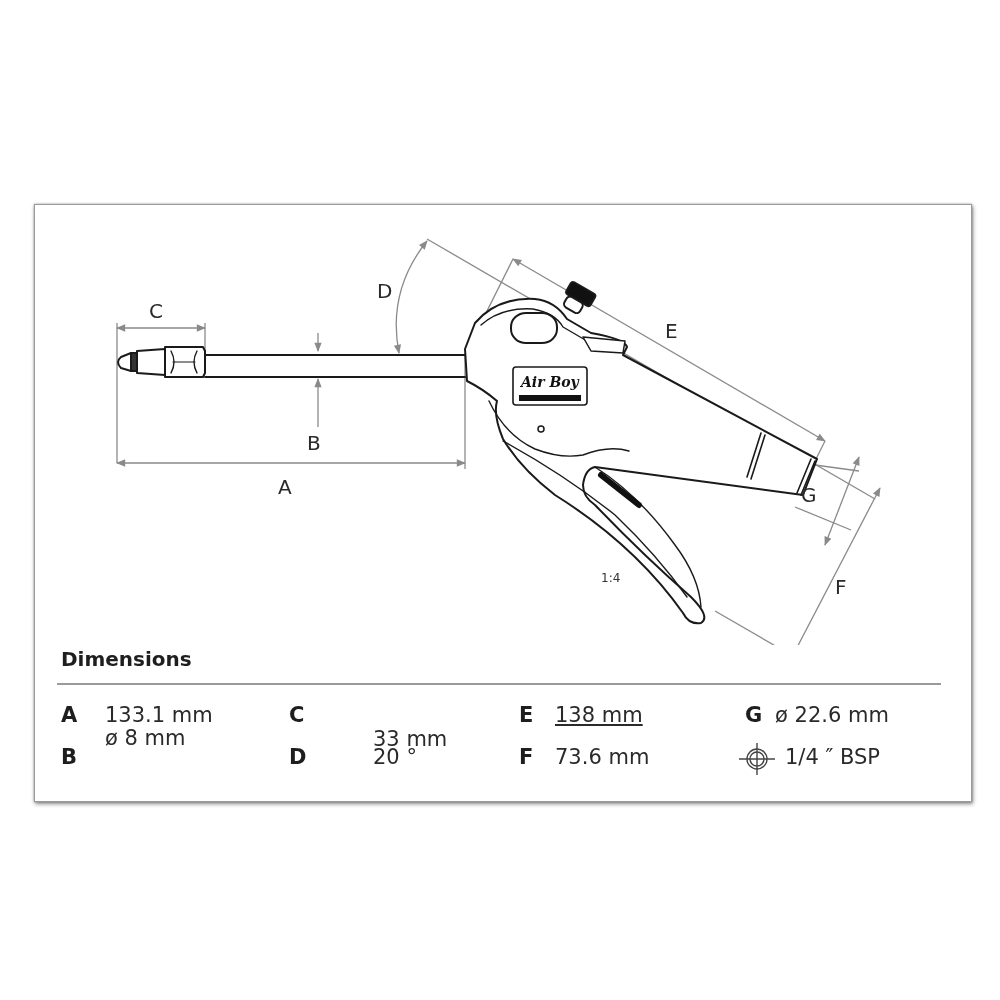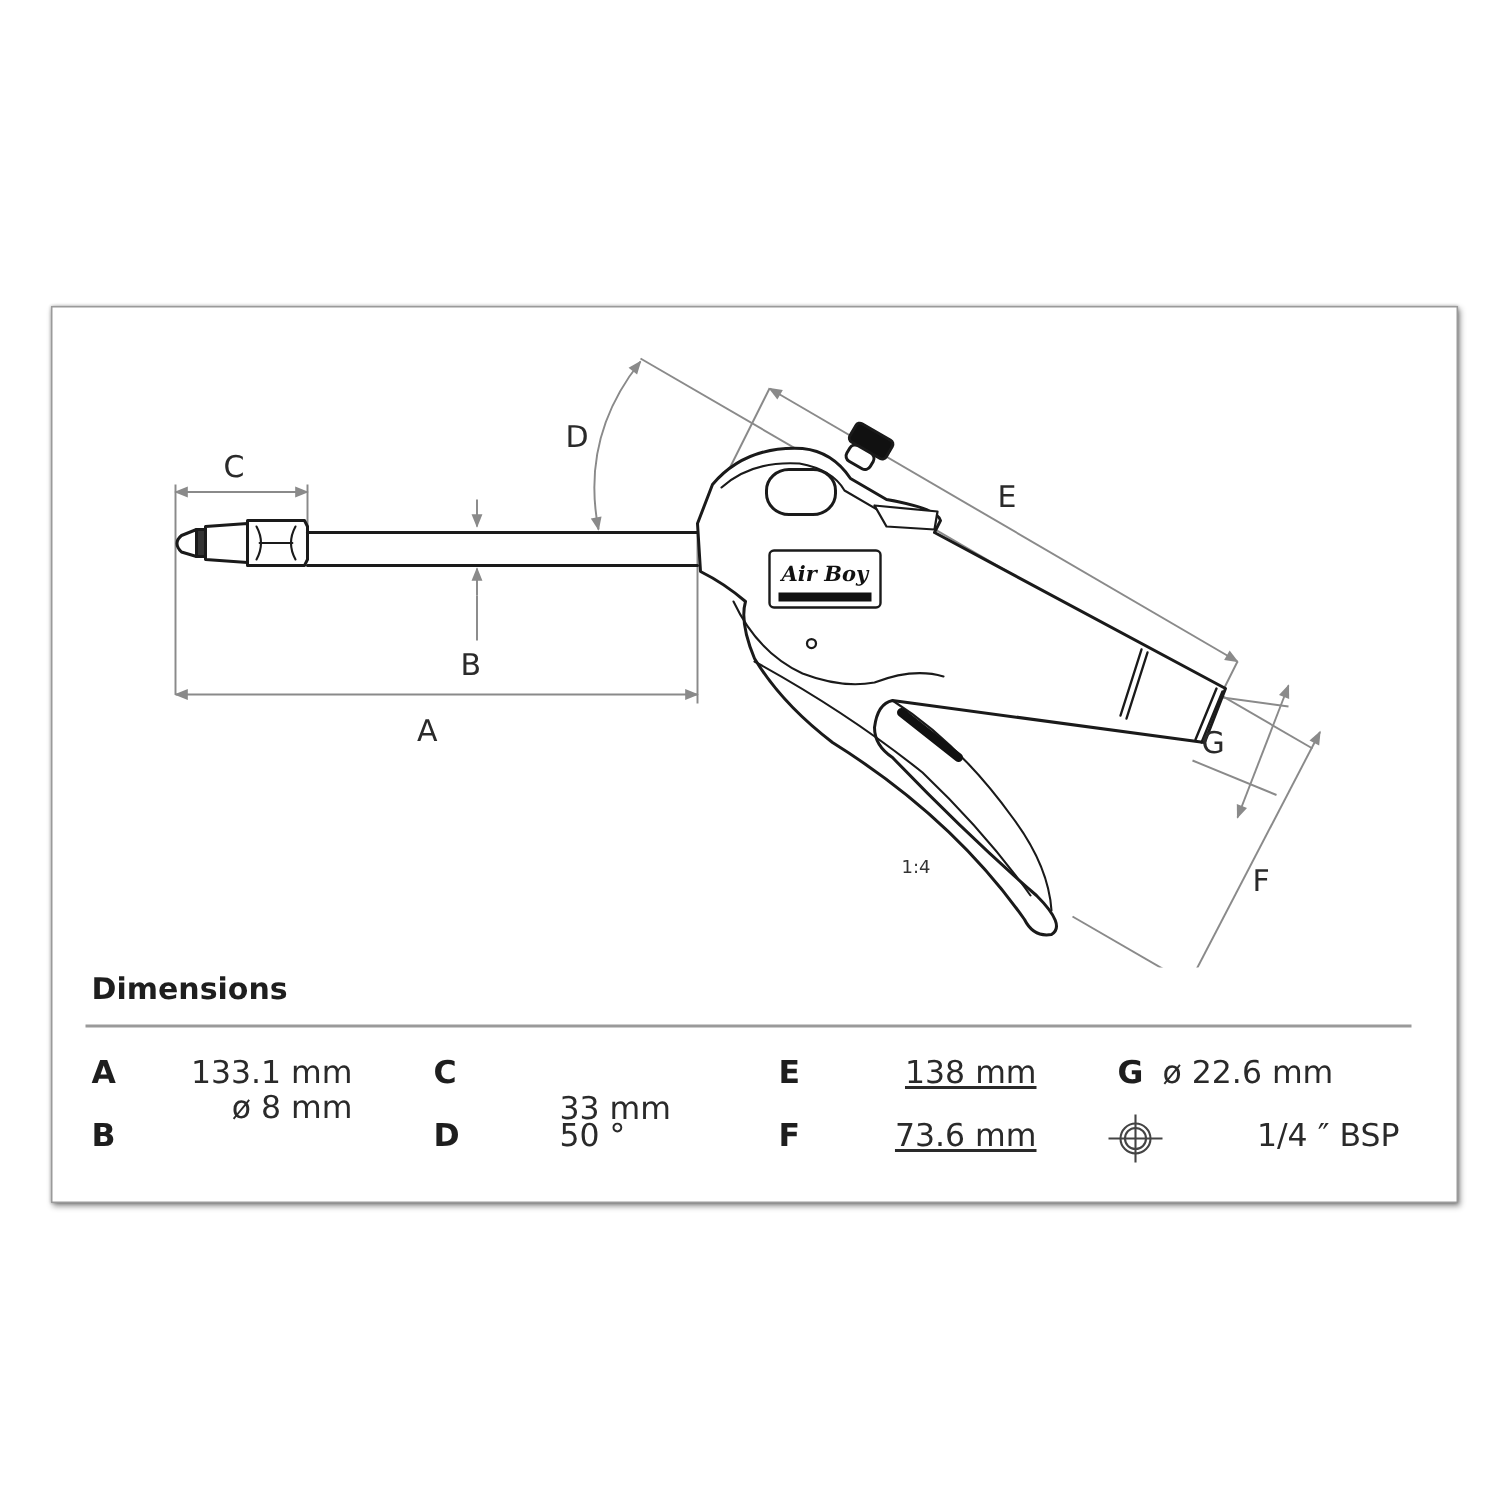--- a/index.html
+++ b/index.html
@@ -19,21 +19,21 @@
   }
   .scale { position:absolute; font-size:12px; color:#333; }
   .dims-title {
     position:absolute; left:26px; top:442px; font-size:20px; font-weight:bold; color:#1e1e1e;text-align:center;
   }
   .dims-rule {
     position:absolute; left:22px; top:478px; width:884px; height:2px; background:#9a9a9a;
   }
   .cell { position:absolute; font-size:21px; color:#2a2a2a; white-space:nowrap; }
   .key { font-weight:bold; color:#1e1e1e; }
-  .val { text-align:right; }
+  .val { }
 </style>
 </head>
 <body>
 
 <div class="card">
 
   <svg class="drawing" width="936" height="440" viewBox="0 0 936 440">
     <defs>
       <marker id="arr" viewBox="0 0 10 10" refX="9" refY="5" markerWidth="9" markerHeight="7" orient="auto-start-reverse">
         <path d="M0,1 L10,5 L0,9 z" fill="#8a8a8a"></path>
@@ -135,23 +135,23 @@
   <div class="cell key" style="left:254px; top:498px;">C</div>
   <div class="cell" style="left:338px; top:498px;margin-top:24px;">33 mm</div>
   <div class="cell key" style="left:484px; top:498px;">E</div>
   <div class="cell val" style="left:520px; top:498px; width:136px;text-decoration:underline;">138 mm</div>
   <div class="cell key" style="left:710px; top:498px;">G</div>
   <div class="cell" style="left:728px; top:498px;margin-left:12px;">ø 22.6 mm</div>
 
   <div class="cell key" style="left:26px; top:540px;">B</div>
   <div class="cell val" style="left:70px; top:521px; width:130px;">ø 8 mm</div>
   <div class="cell key" style="left:254px; top:540px;">D</div>
-  <div class="cell" style="left:338px; top:540px;">50 °</div>
+  <div class="cell" style="left:338px; top:540px;">20 °</div>
   <div class="cell key" style="left:484px; top:540px;">F</div>
-  <div class="cell val" style="left:520px; top:540px; width:136px;text-decoration:underline;">73.6 mm</div>
+  <div class="cell val" style="left:520px; top:540px; width:136px;">73.6 mm</div>
   <svg style="position:absolute; left:700px; top:536px;" width="44" height="36" viewBox="0 0 44 36">
     <g stroke="#444" fill="none" stroke-width="1.4">
       <circle cx="22" cy="18" r="10"></circle>
       <circle cx="22" cy="18" r="7"></circle>
       <line x1="4" y1="18" x2="40" y2="18"></line>
       <line x1="22" y1="2" x2="22" y2="34"></line>
     </g>
   </svg>
   <div class="cell val" style="left:750px; top:540px; width:148px;">1/4 ″ BSP</div>
 </div>

